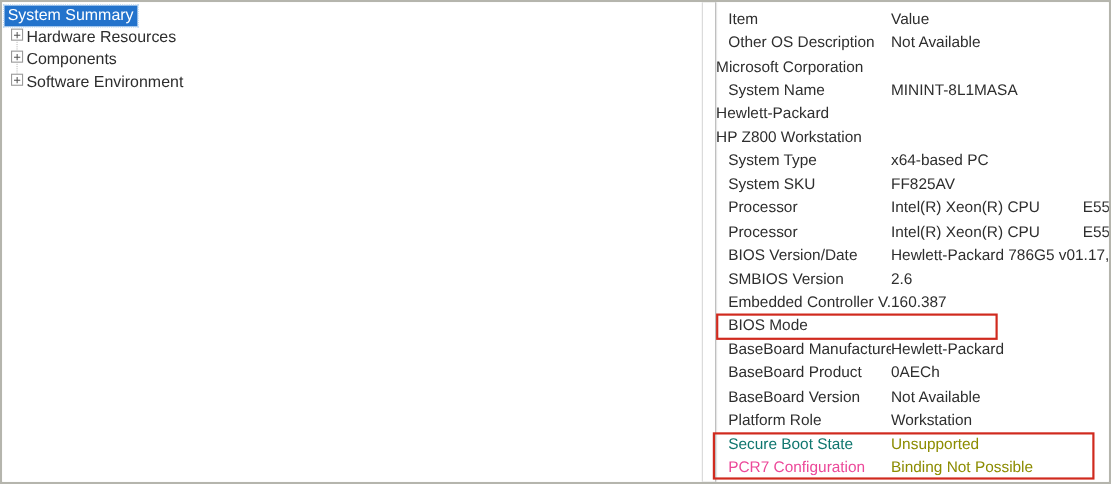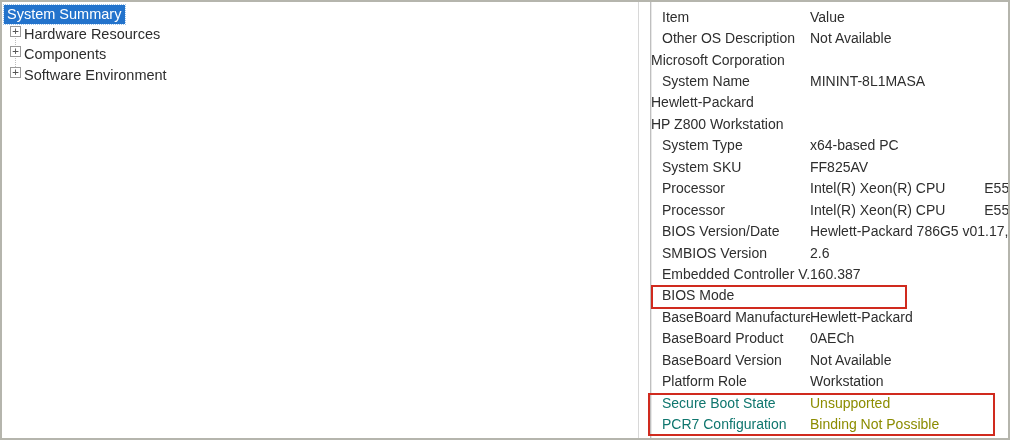--- a/index.html
+++ b/index.html
@@ -221,21 +221,21 @@
         <span class="cell-item">Platform Role</span>
         <span class="cell-value">Workstation</span>
       </div>
 
       <div class="detail-row">
         <span class="cell-item" style="color: #0f766e;">Secure Boot State</span>
         <span class="cell-value" style="color: rgb(140, 140, 0);">Unsupported</span>
       </div>
 
       <div class="detail-row">
-        <span class="cell-item" style="color: #0f766e;">PCR7 Configuration</span>
+        <span class="cell-item" style="color: #ec4899;">PCR7 Configuration</span>
         <span class="cell-value" style="color: rgb(140, 140, 0);">Binding Not Possible</span>
       </div>
     </div>
   </div>
 
   <div class="red-box box-bios-mode" style="border-color: rgb(208, 42, 30);"></div>
   <div class="red-box box-secure-boot" style="border-color: rgb(208, 42, 30);"></div>
 </div>
 
 </body></html>

